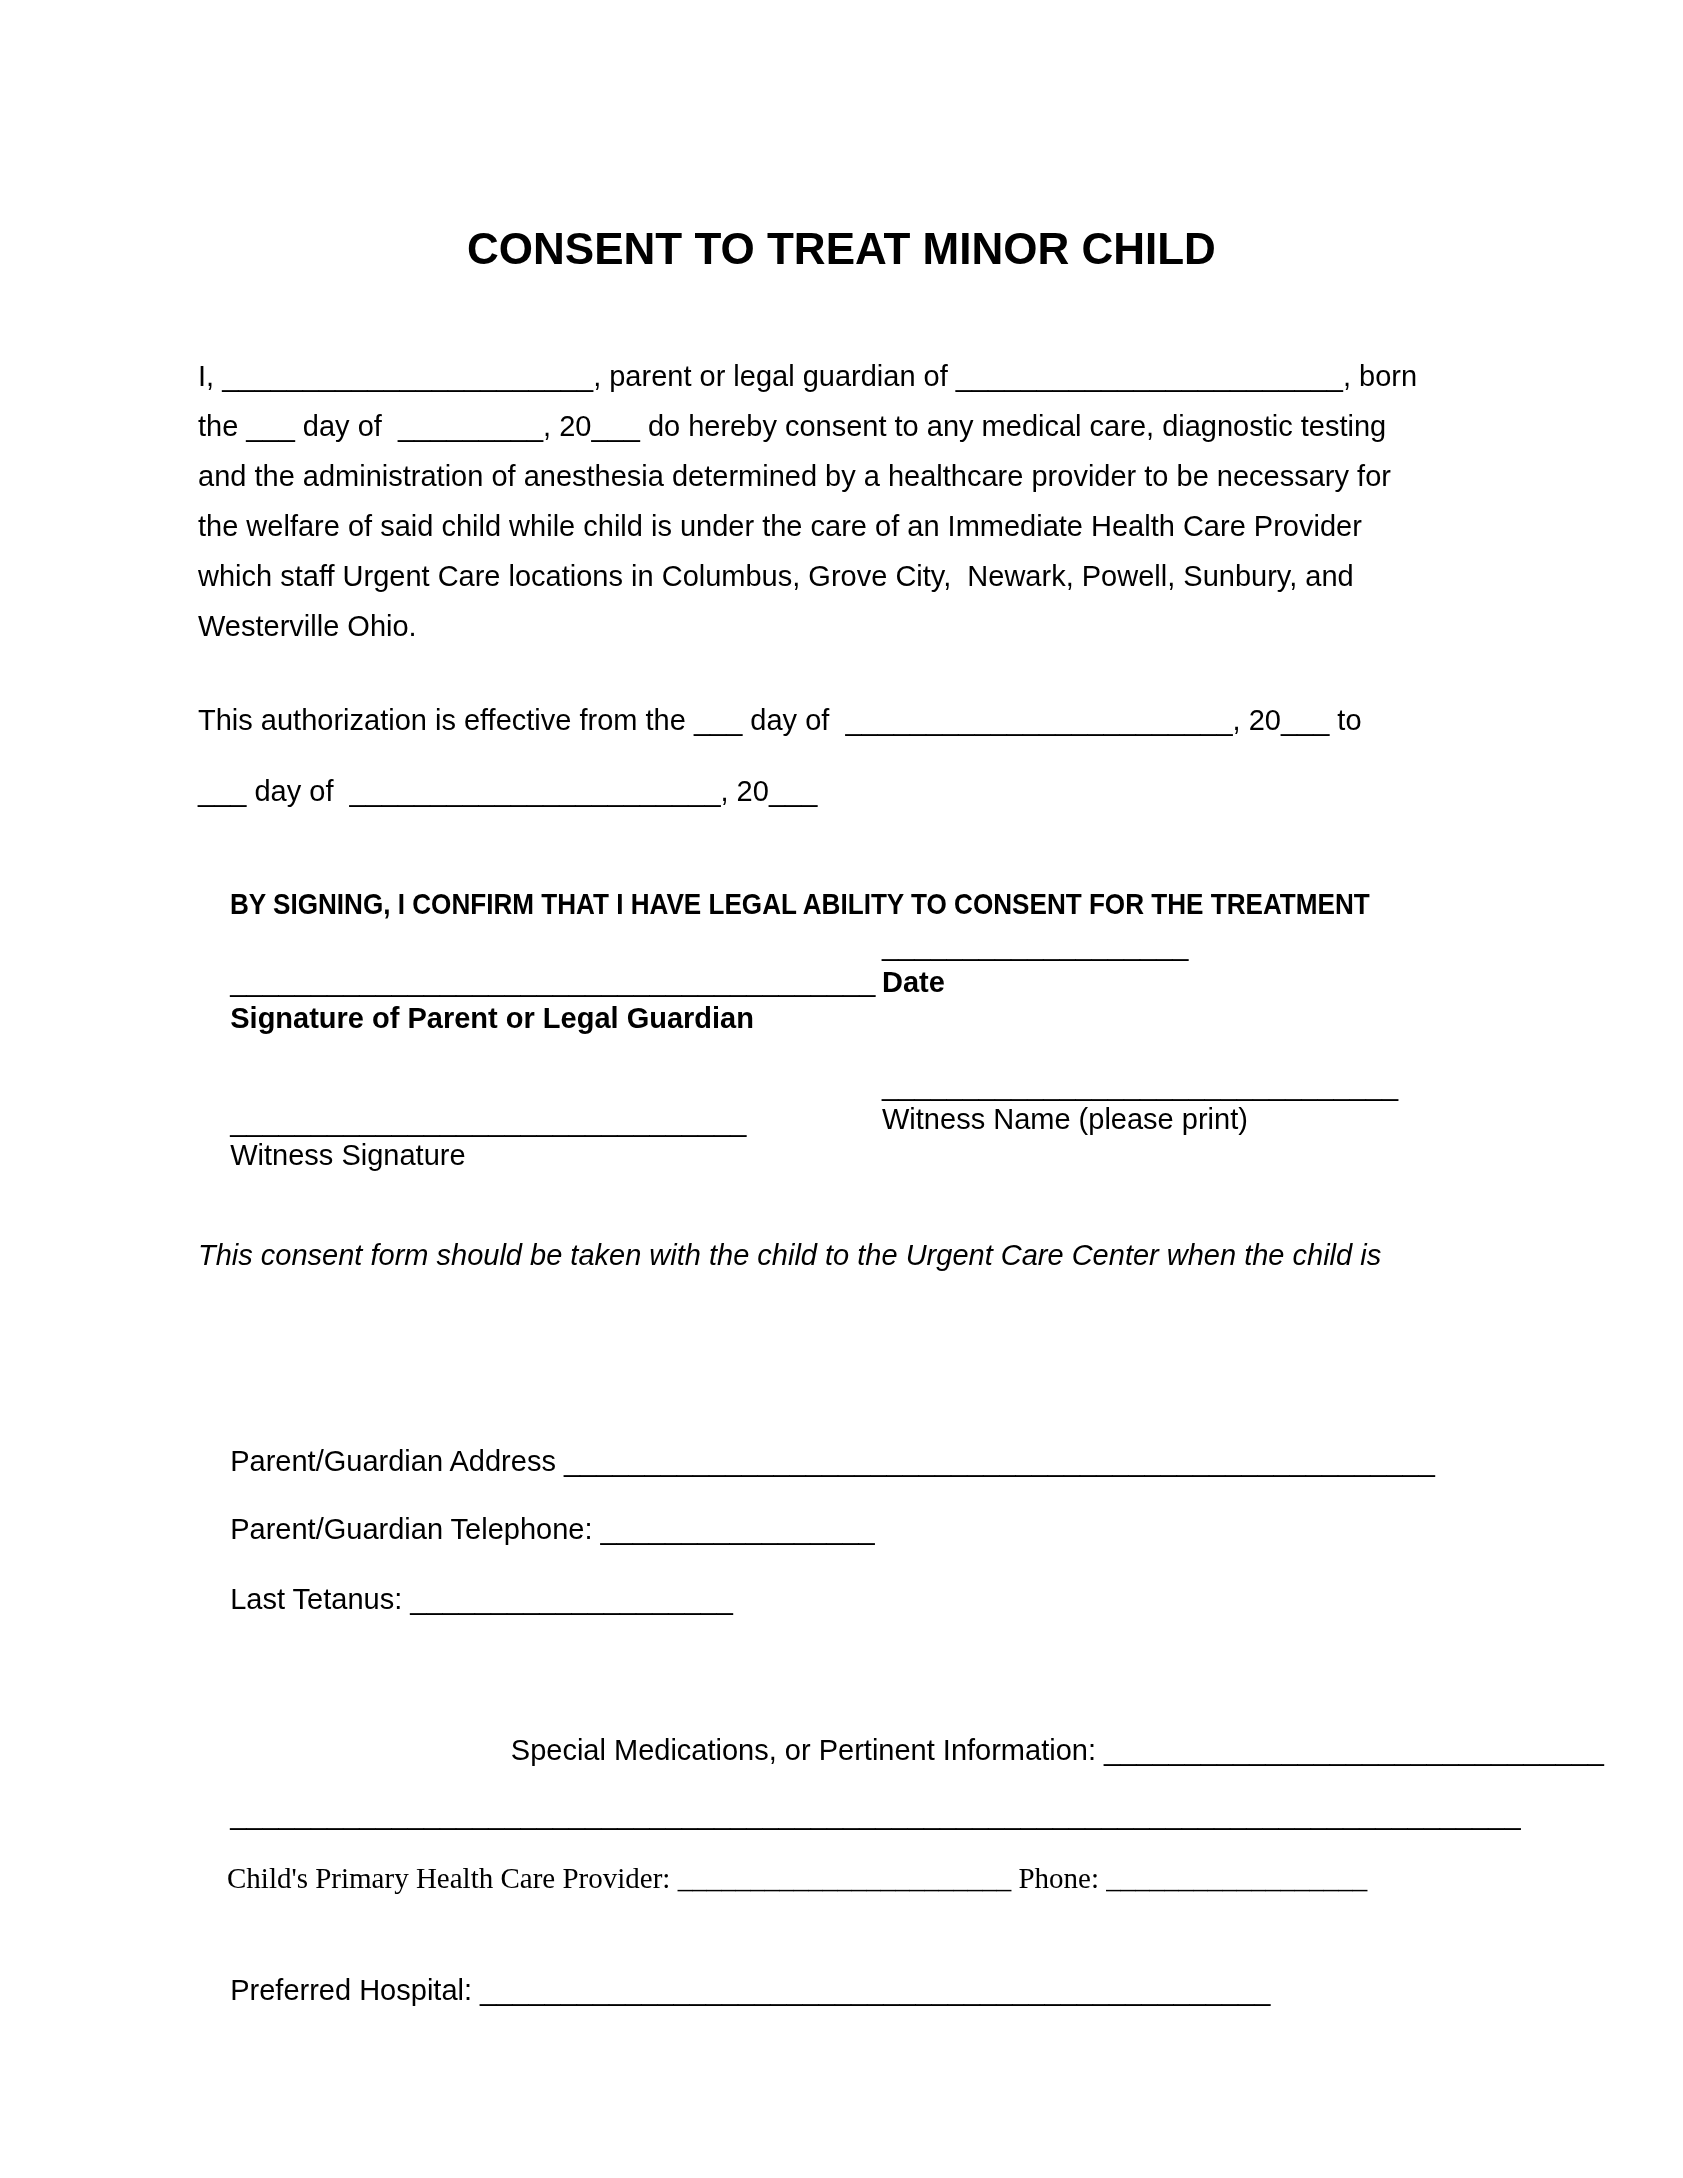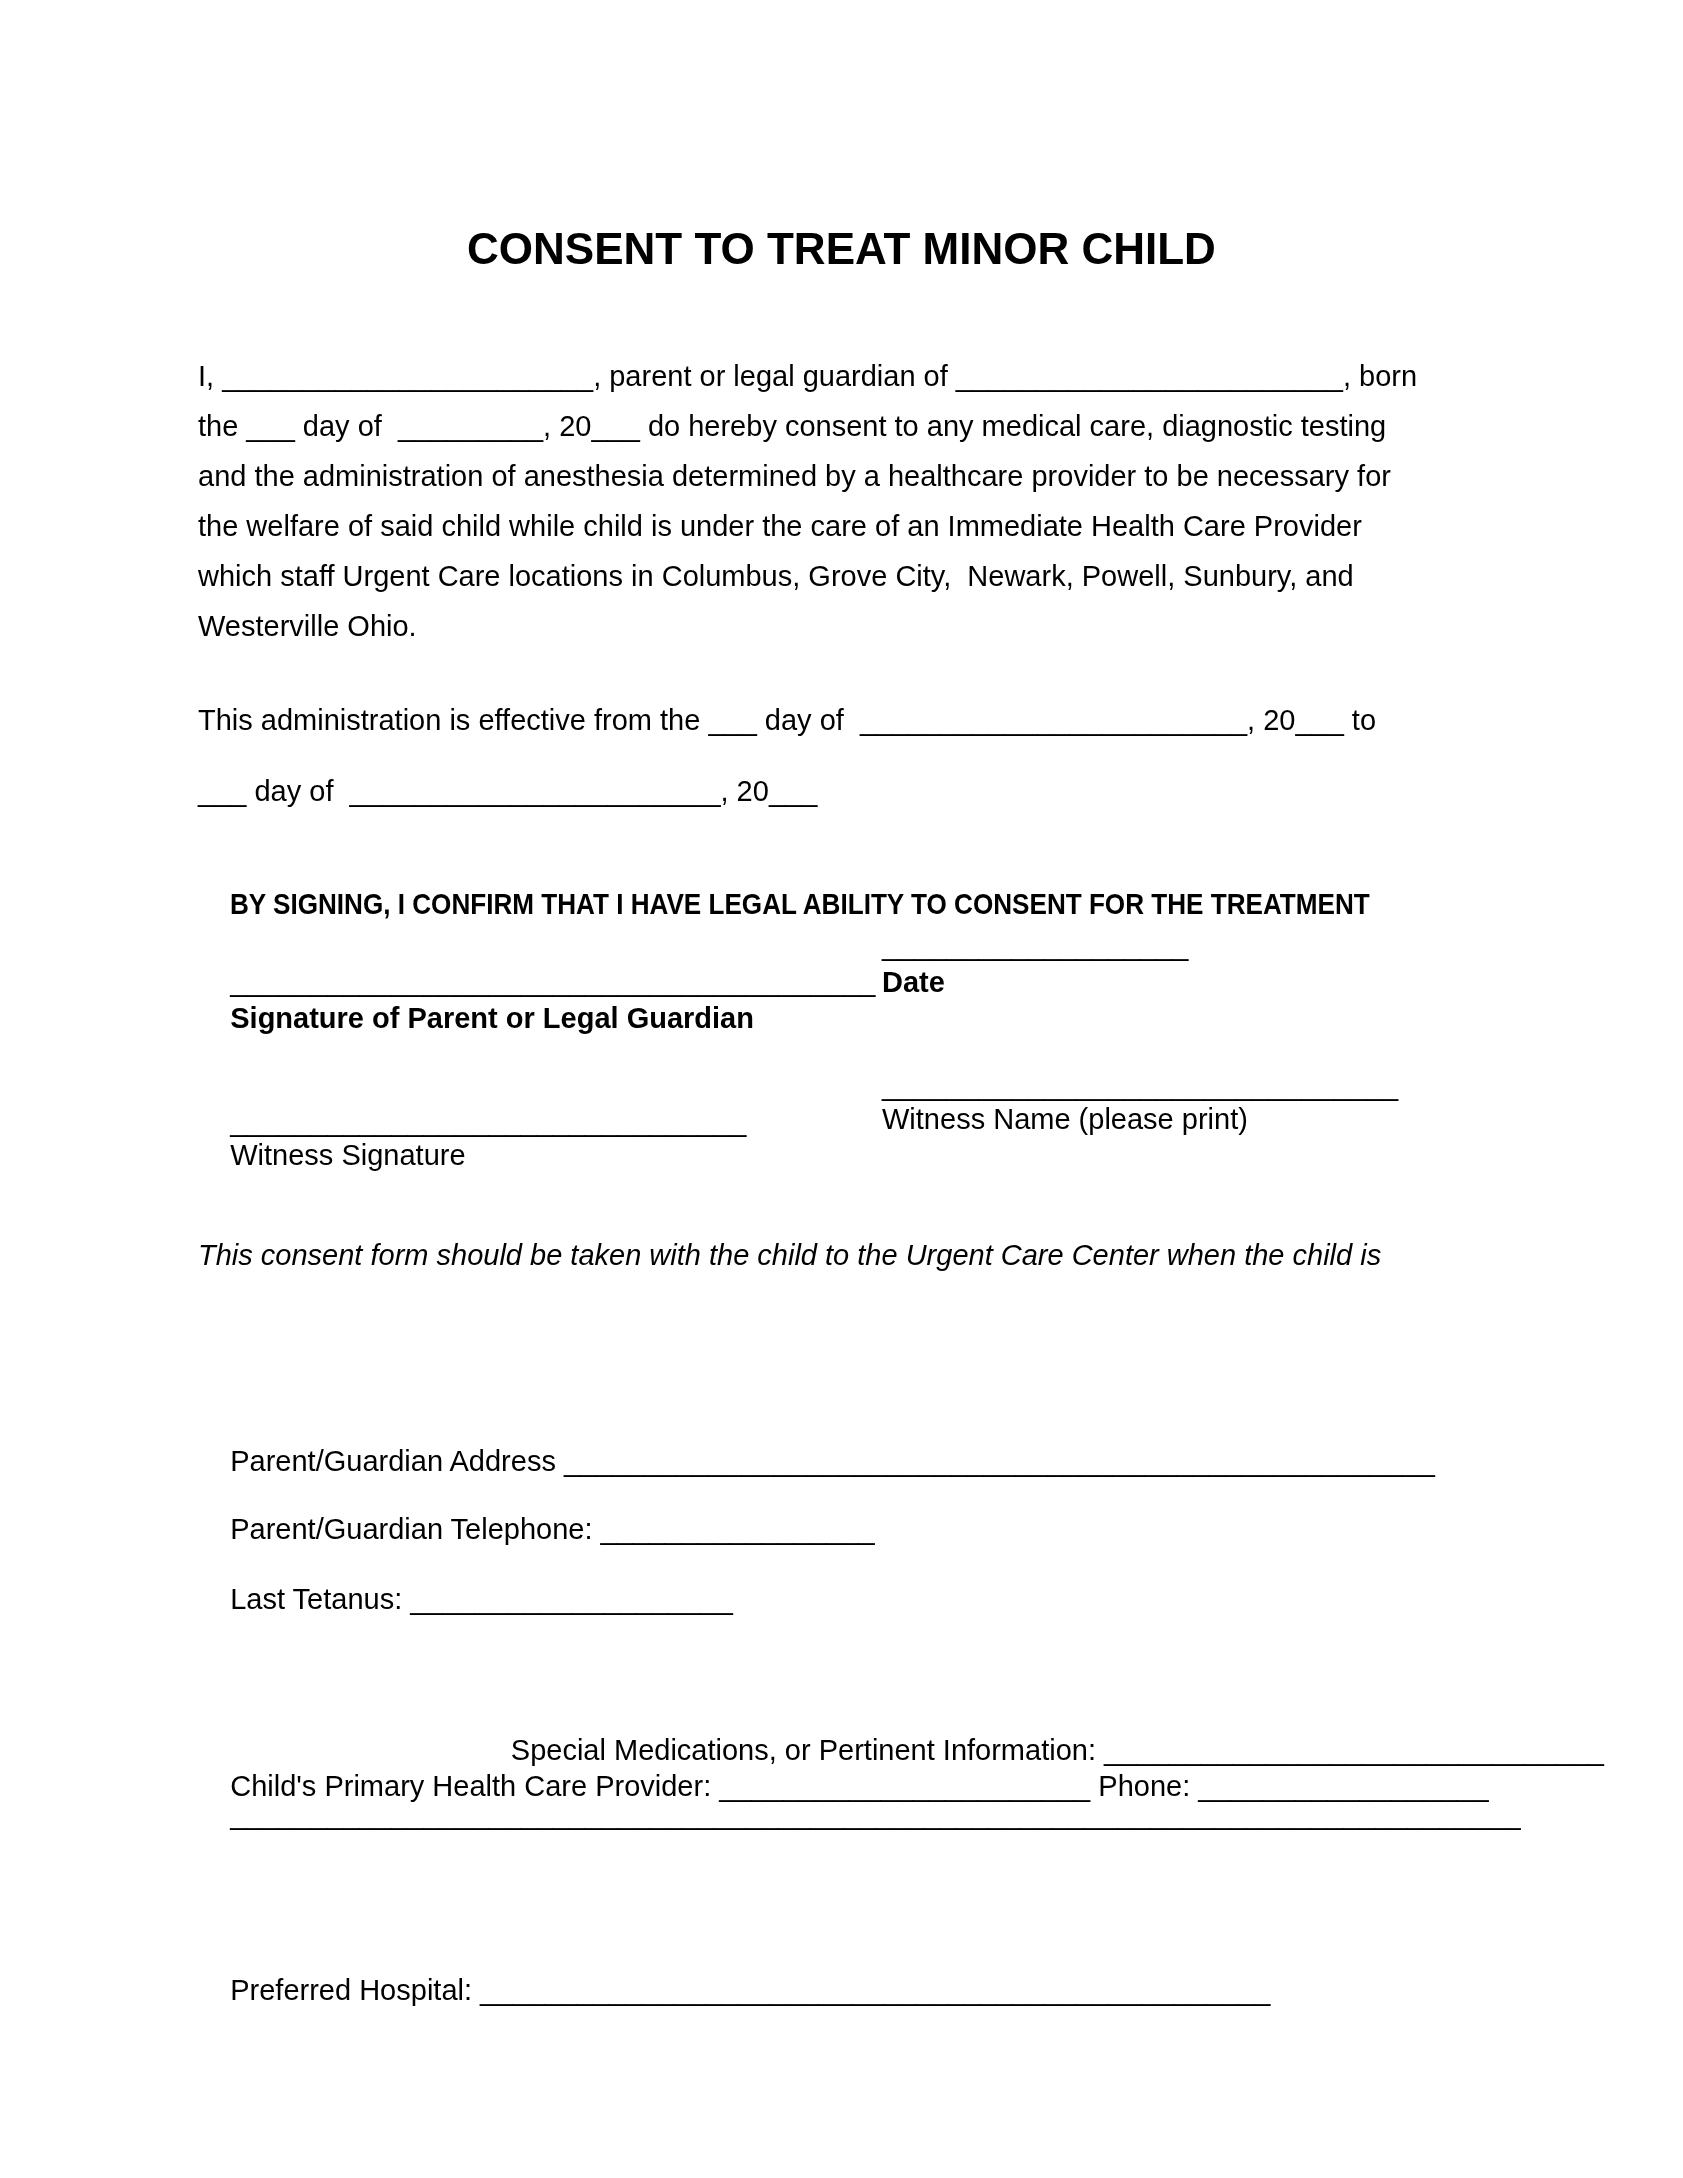--- a/index.html
+++ b/index.html
@@ -54,41 +54,41 @@
   .sig-lines    { top: 907px; }
   .sig-labels   { top: 944px; }
   .wit-lines    { top: 1047px; }
   .wit-labels   { top: 1081px; }
   .f-address    { top: 1387px; }
   .f-telephone  { top: 1455px; }
   .f-tetanus    { top: 1525px; }
   .f-allergies  { top: 1593px; }
   .f-medications{ top: 1676px; text-align: right; }
   .f-divider    { top: 1740px; }
-  .f-provider   { top: 1712px; }
+  .f-provider   { top: 1804px; font-family: Liberation Serif, serif; }
   .f-hospital   { top: 1916px; }
 </style>
 </head>
 <body>
 
 <div class="page">
 
   <h1 class="title">CONSENT TO TREAT MINOR CHILD</h1>
 
   <div class="para intro">
     <div class="line">I, _______________________, parent or legal guardian of ________________________, born</div>
     <div class="line">the ___ day of  _________, 20___ do hereby consent to any medical care, diagnostic testing</div>
     <div class="line">and the administration of anesthesia determined by a healthcare provider to be necessary for</div>
     <div class="line">the welfare of said child while child is under the care of an Immediate Health Care Provider</div>
     <div class="line">which staff Urgent Care locations in Columbus, Grove City,  Newark, Powell, Sunbury, and</div>
     <div class="line">Westerville Ohio.</div>
   </div>
 
   <div class="para auth">
-    <div class="line">This administration is effective from the ___ day of  ________________________, 20___ to</div>
+    <div class="line">This authorization is effective from the ___ day of  ________________________, 20___ to</div>
     <div class="line">___ day of  _______________________, 20___</div>
   </div>
 
   <div class="abs-row statement-row">
     <span class="squeeze">BY SIGNING, I CONFIRM THAT I HAVE LEGAL ABILITY TO CONSENT FOR THE TREATMENT</span>
   </div>
 
   <div class="abs-row sig-lines">
     <span>________________________________________</span>
     <span class="c2">___________________</span>

